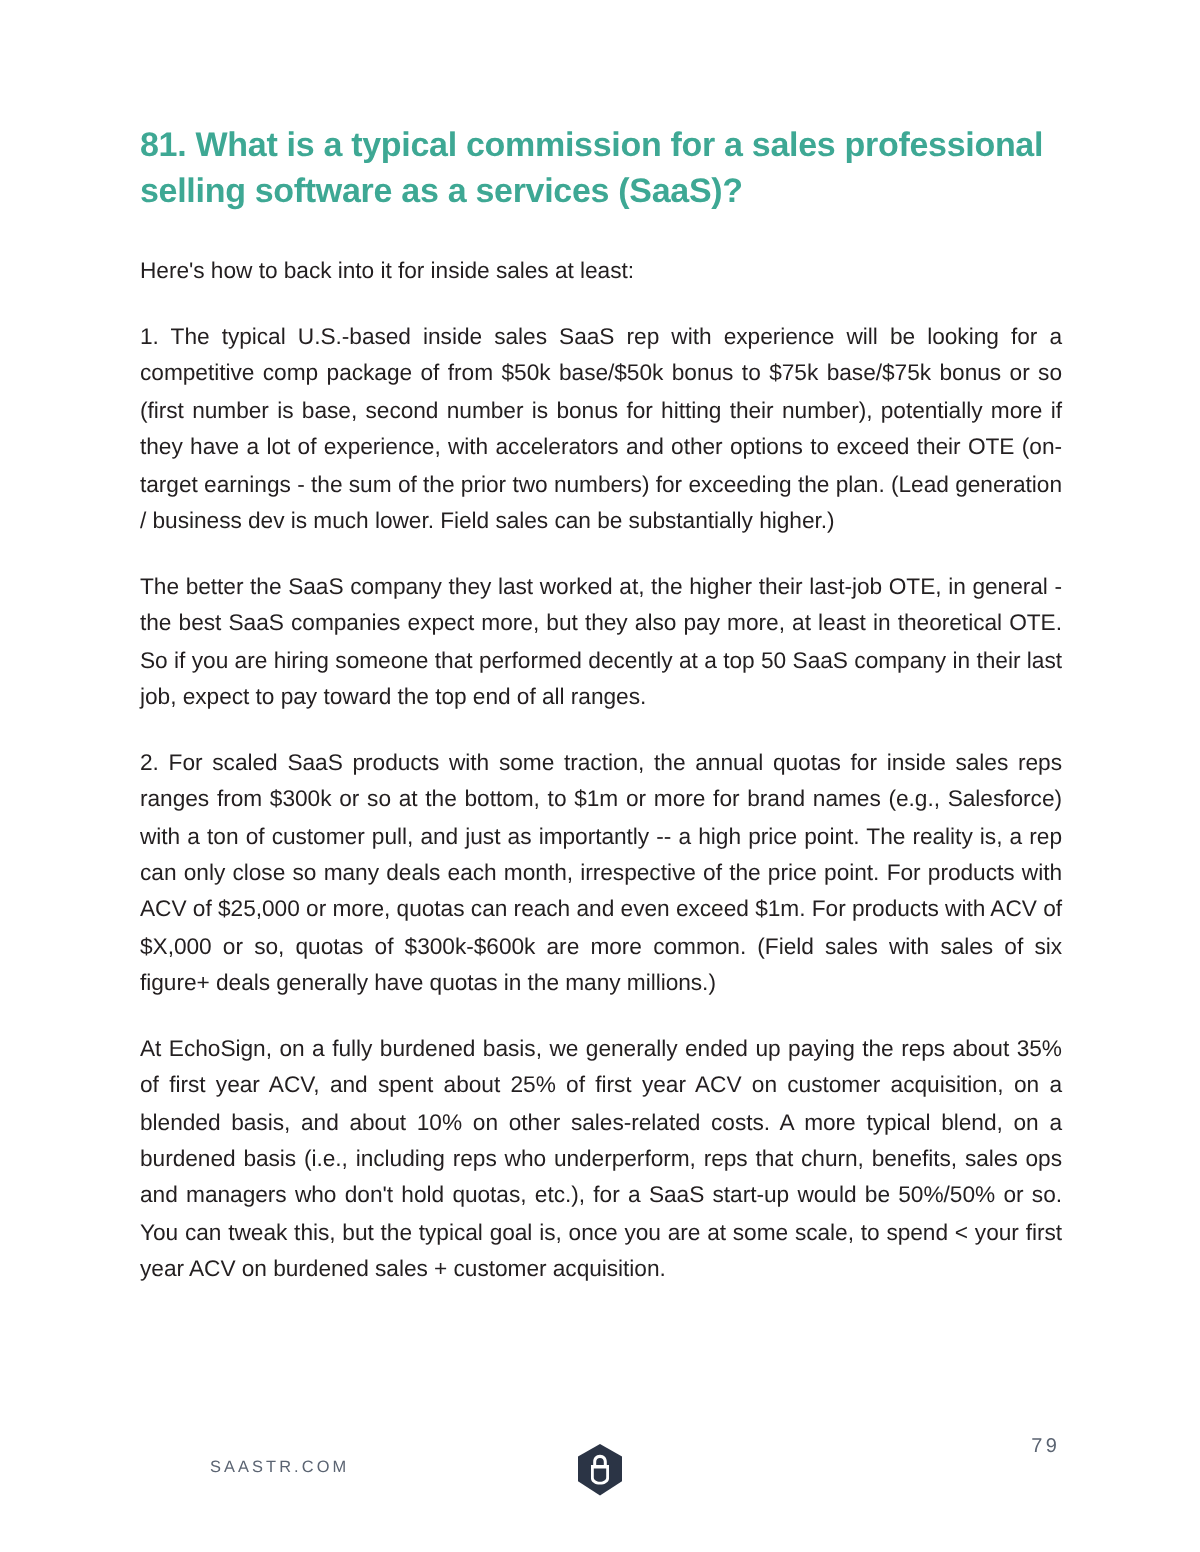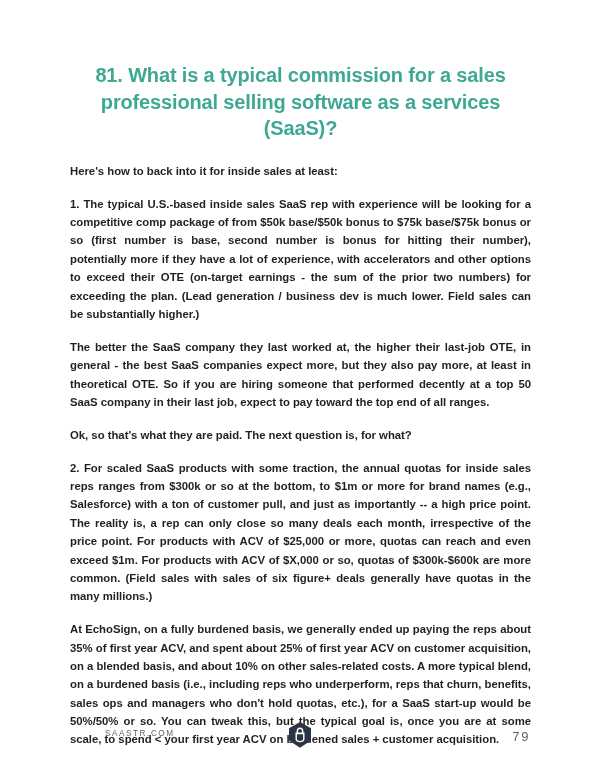--- a/index.html
+++ b/index.html
@@ -25,37 +25,36 @@
 
   .content {
     position: absolute;
     left: 70px;
     top: 62px;
     width: 461px;
   }
 
   .doc-title {
     color: #3ea894;
-    font-size: 20px;
+    font-size: 17px;
     font-weight: bold;
     line-height: 1.33;
     letter-spacing: -0.15px;
     margin: 0 0 20px 0;
-    text-align: center;
+    text-align: left;
   }
 
   .para {
     color: #231f20;
     font-size: 11.35px;
     line-height: 1.62;
     text-align: justify;
     text-justify: inter-word;
     margin: 0 0 14.5px 0;
     letter-spacing: -0.02px;
-    font-weight: bold;
   }
 
   .para.last {
     margin-bottom: 0;
   }
 
   
   .footer {
     position: absolute;
     left: 0;
@@ -70,22 +69,22 @@
     top: 11px;
     font-size: 8.2px;
     letter-spacing: 1.55px;
     color: #5b6472;
     padding-left: 35px;
   }
 
   .footer-page {
     position: absolute;
     right: 70px;
-    top: 11px;
-    font-size: 13px;
+    top: 0;
+    font-size: 10px;
     letter-spacing: 1.6px;
     color: #5b6472;
     text-align: right;
   }
 
   .footer-logo {
     position: absolute;
     left: 50%;
     top: 3px;
     transform: translateX(-50%);
@@ -99,21 +98,20 @@
 
 <div class="page">
 
   <div class="content">
 
     <h1 class="doc-title">81. What is a typical commission for a sales professional selling software as a services (SaaS)?</h1>
 
     <p class="para">Here's how to back into it for inside sales at least:</p>
     <p class="para">1. The typical U.S.-based inside sales SaaS rep with experience will be looking for a competitive comp package of from $50k base/$50k bonus to $75k base/$75k bonus or so (first number is base, second number is bonus for hitting their number), potentially more if they have a lot of experience, with accelerators and other options to exceed their OTE (on-target earnings - the sum of the prior two numbers) for exceeding the plan. (Lead generation / business dev is much lower. Field sales can be substantially higher.)</p>
     <p class="para">The better the SaaS company they last worked at, the higher their last-job OTE, in general - the best SaaS companies expect more, but they also pay more, at least in theoretical OTE. So if you are hiring someone that performed decently at a top 50 SaaS company in their last job, expect to pay toward the top end of all ranges.</p>
-    <p class="para">Ok, so that's what they are paid. The next question is, for what?</p>
     <p class="para">2. For scaled SaaS products with some traction, the annual quotas for inside sales reps ranges from $300k or so at the bottom, to $1m or more for brand names (e.g., Salesforce) with a ton of customer pull, and just as importantly -- a high price point. The reality is, a rep can only close so many deals each month, irrespective of the price point. For products with ACV of $25,000 or more, quotas can reach and even exceed $1m. For products with ACV of $X,000 or so, quotas of $300k-$600k are more common. (Field sales with sales of six figure+ deals generally have quotas in the many millions.)</p>
     <p class="para last">At EchoSign, on a fully burdened basis, we generally ended up paying the reps about 35% of first year ACV, and spent about 25% of first year ACV on customer acquisition, on a blended basis, and about 10% on other sales-related costs. A more typical blend, on a burdened basis (i.e., including reps who underperform, reps that churn, benefits, sales ops and managers who don't hold quotas, etc.), for a SaaS start-up would be 50%/50% or so. You can tweak this, but the typical goal is, once you are at some scale, to spend &lt; your first year ACV on burdened sales + customer acquisition.</p>
 
   </div>
 
   <div class="footer">
 
     <div class="footer-site">SAASTR.COM</div>
 
     <span class="footer-logo">

